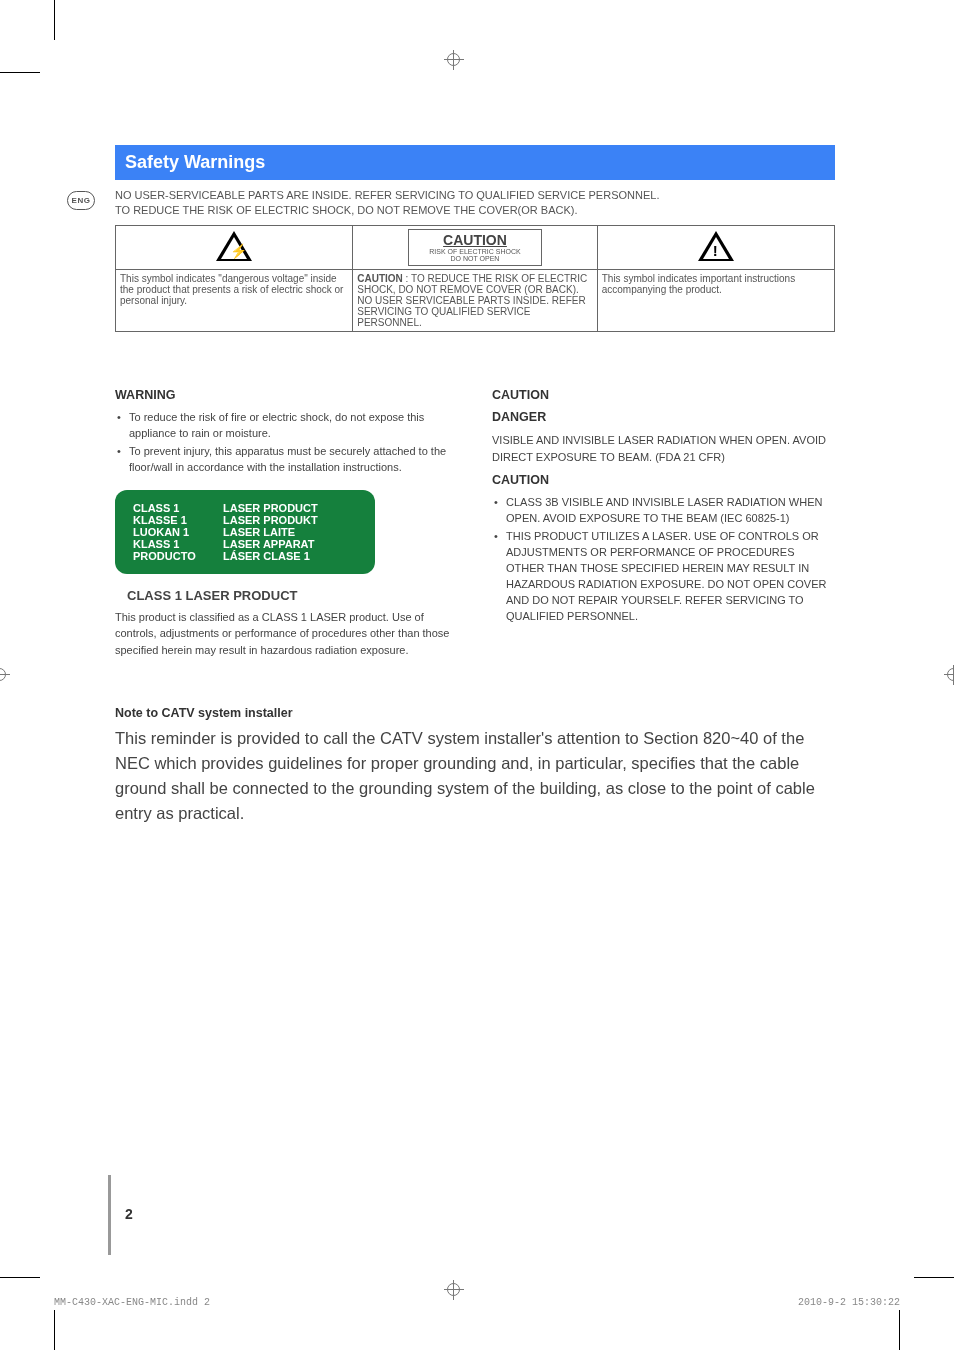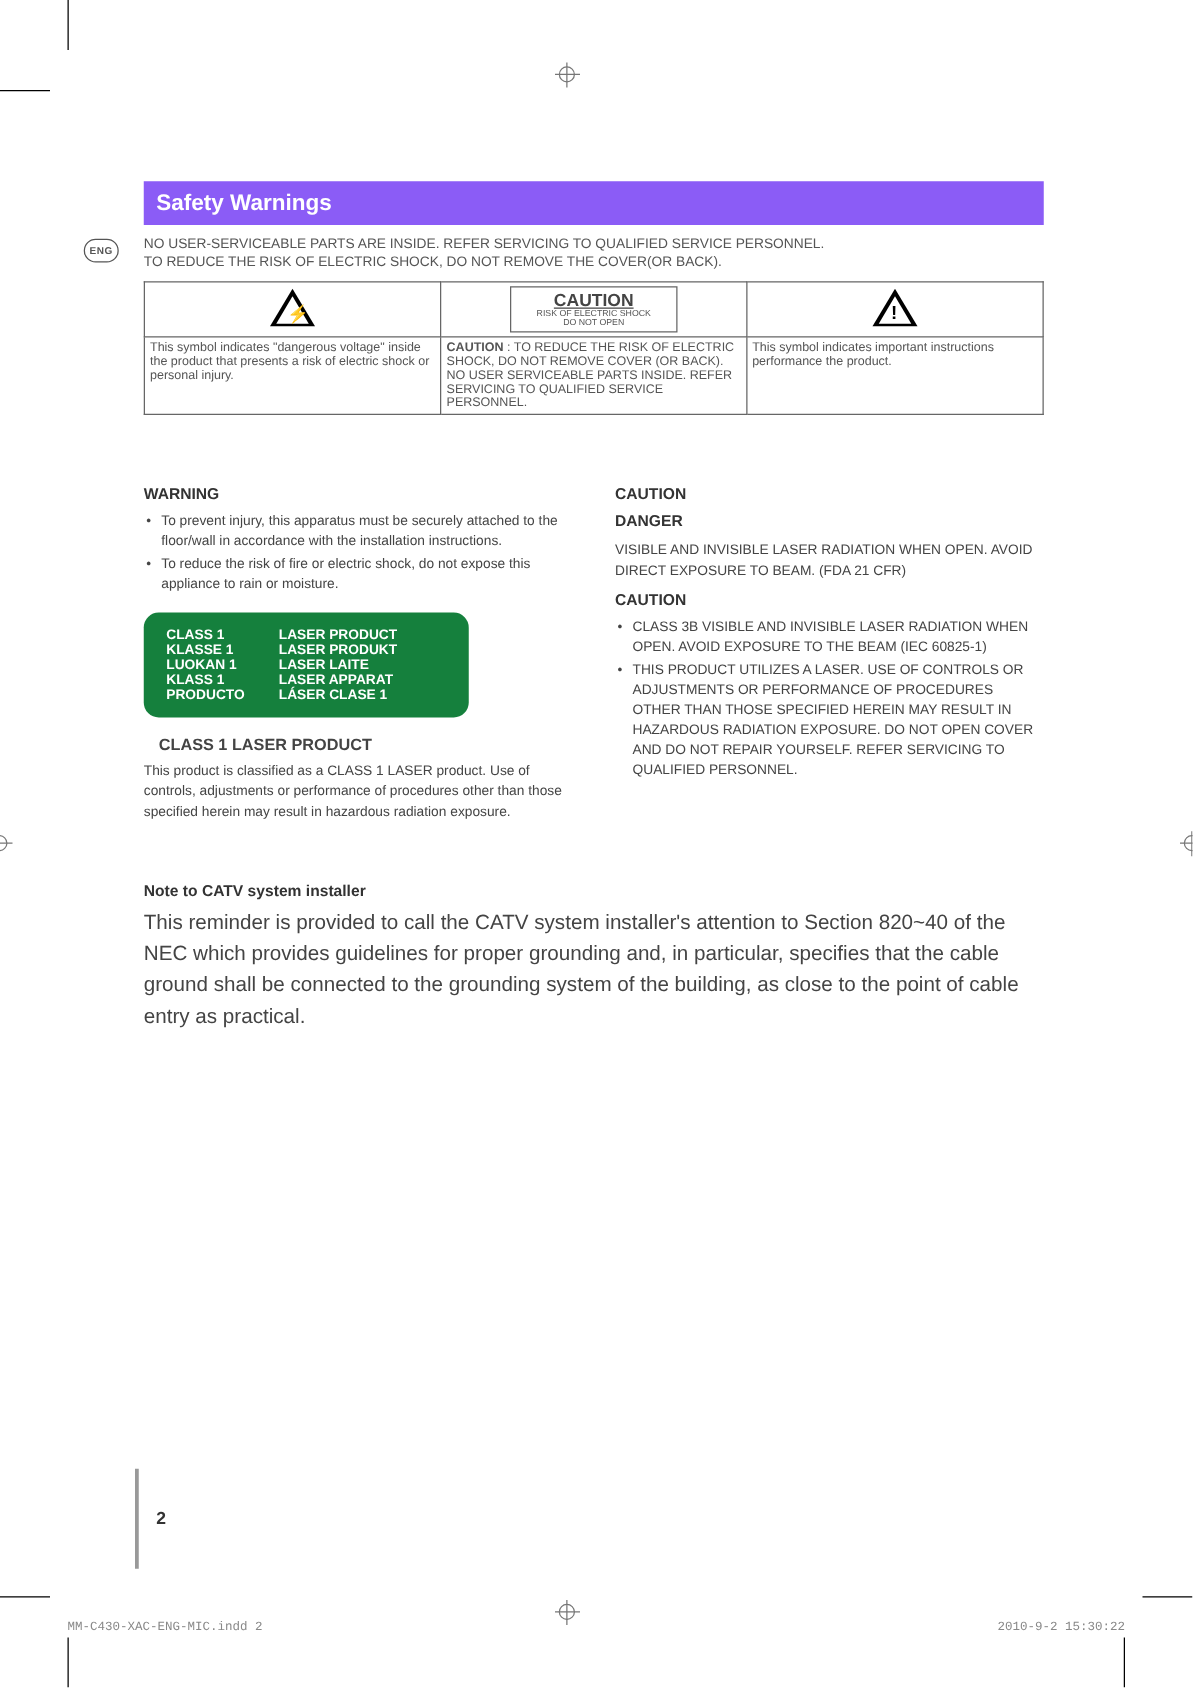--- a/index.html
+++ b/index.html
@@ -11,21 +11,21 @@
     color: #000;
     position: relative;
   }
   .page {
     position: absolute;
     left: 115px;
     top: 145px;
     width: 720px;
   }
   .title-bar {
-    background: #8b5cf6;
+    background: #3b82f6;
     color: #fff;
     font-weight: bold;
     font-size: 18px;
     padding: 7px 10px;
     margin-bottom: 4px;
   }
   .eng-badge {
     position: absolute;
     left: -48px;
     top: 46px;
@@ -286,31 +286,31 @@
           <span class="tri-inner"></span>
           <span class="tri-excl">!</span>
         </span>
       </td>
     </tr>
     <tr>
       <td>This symbol indicates "dangerous voltage" inside the product that presents a risk of electric shock or personal injury.</td>
       <td>
         <b>CAUTION</b><span> : TO REDUCE THE RISK OF ELECTRIC SHOCK, DO NOT REMOVE COVER (OR BACK). NO USER SERVICEABLE PARTS INSIDE. REFER SERVICING TO QUALIFIED SERVICE PERSONNEL.</span>
       </td>
-      <td>This symbol indicates important instructions performance the product.</td>
+      <td>This symbol indicates important instructions accompanying the product.</td>
     </tr>
   </tbody>
     </table>
 
   <div class="two-col">
     <div class="col">
       <div class="sec-head">WARNING</div>
       <ul class="bul">
+        <li>To reduce the risk of fire or electric shock, do not expose this appliance to rain or moisture.</li>
         <li>To prevent injury, this apparatus must be securely attached to the floor/wall in accordance with the installation instructions.</li>
-        <li>To reduce the risk of fire or electric shock, do not expose this appliance to rain or moisture.</li>
       </ul>
 
       <div class="laser-box">
         <div class="row">
             <span class="l">CLASS 1</span>
             <span>LASER PRODUCT</span>
           </div>
         <div class="row">
             <span class="l">KLASSE 1</span>
             <span>LASER PRODUKT</span>

